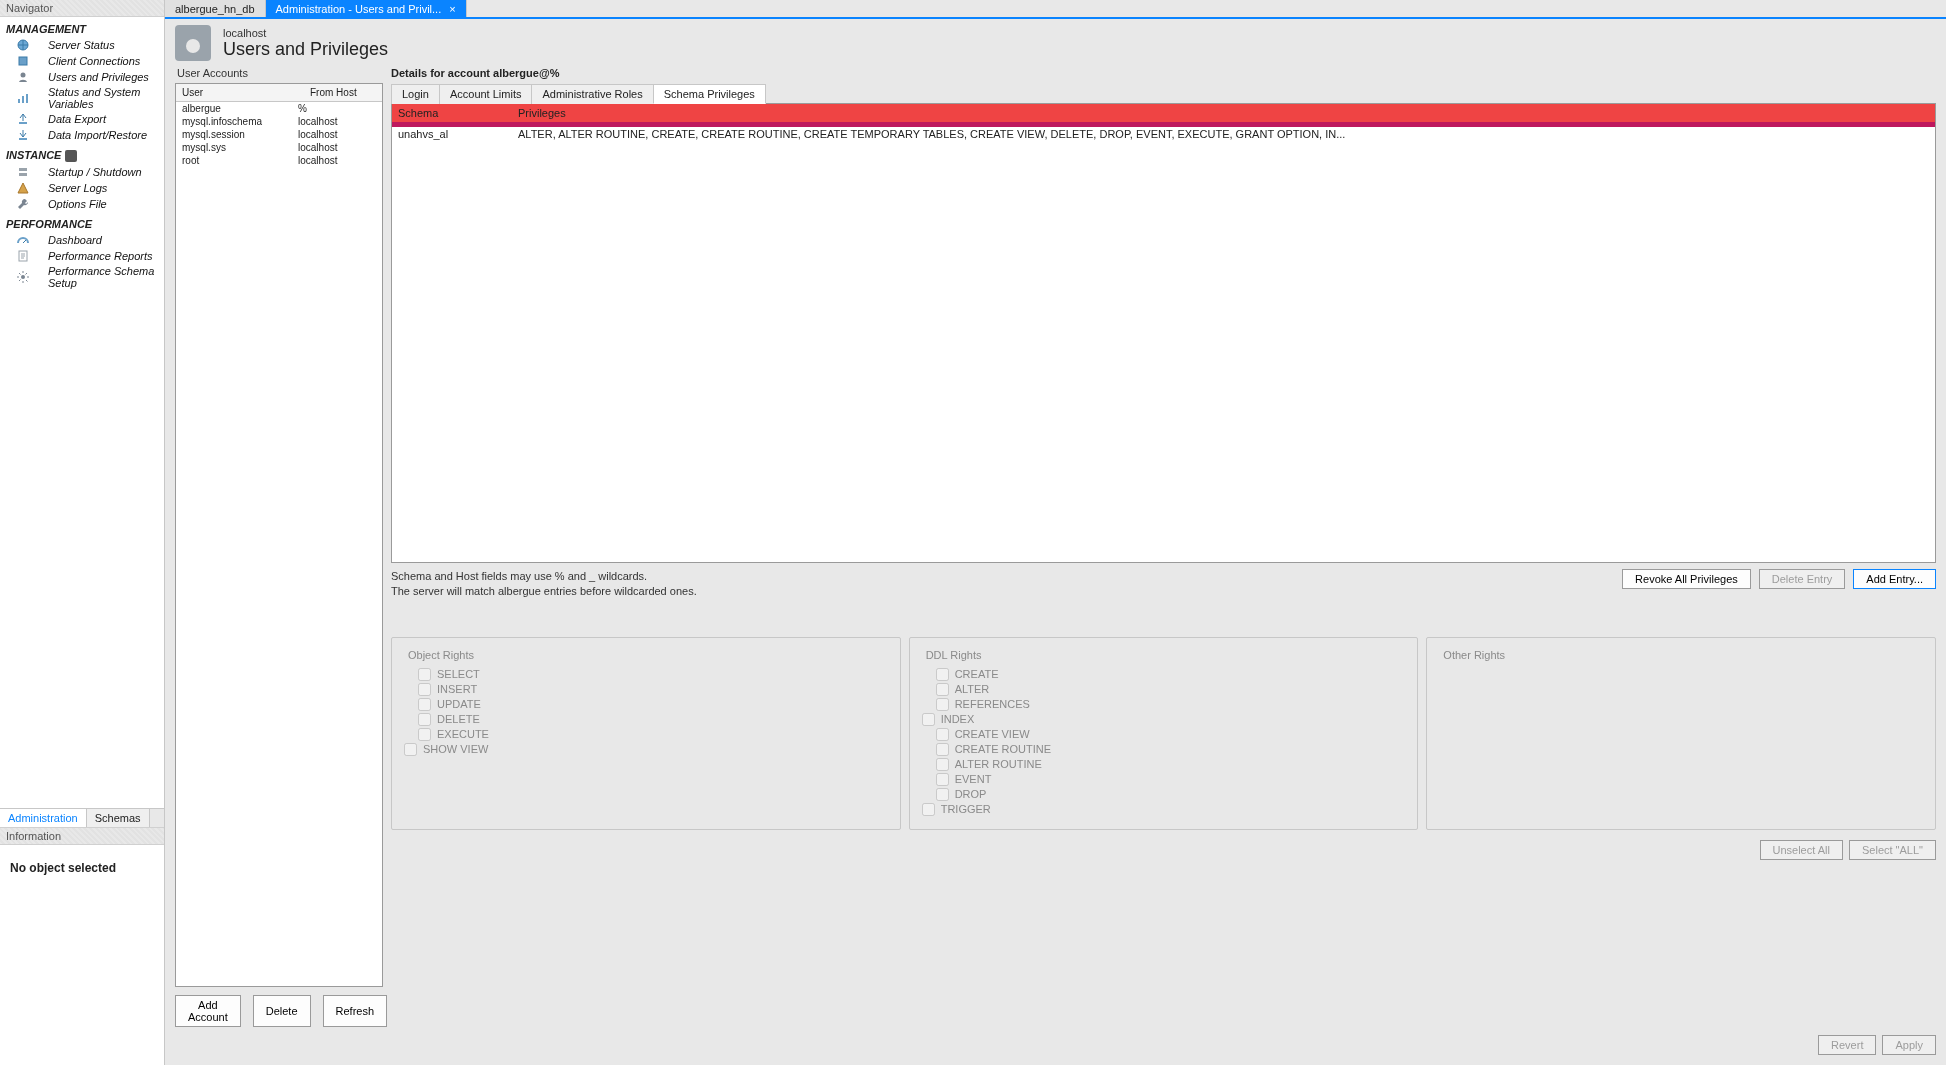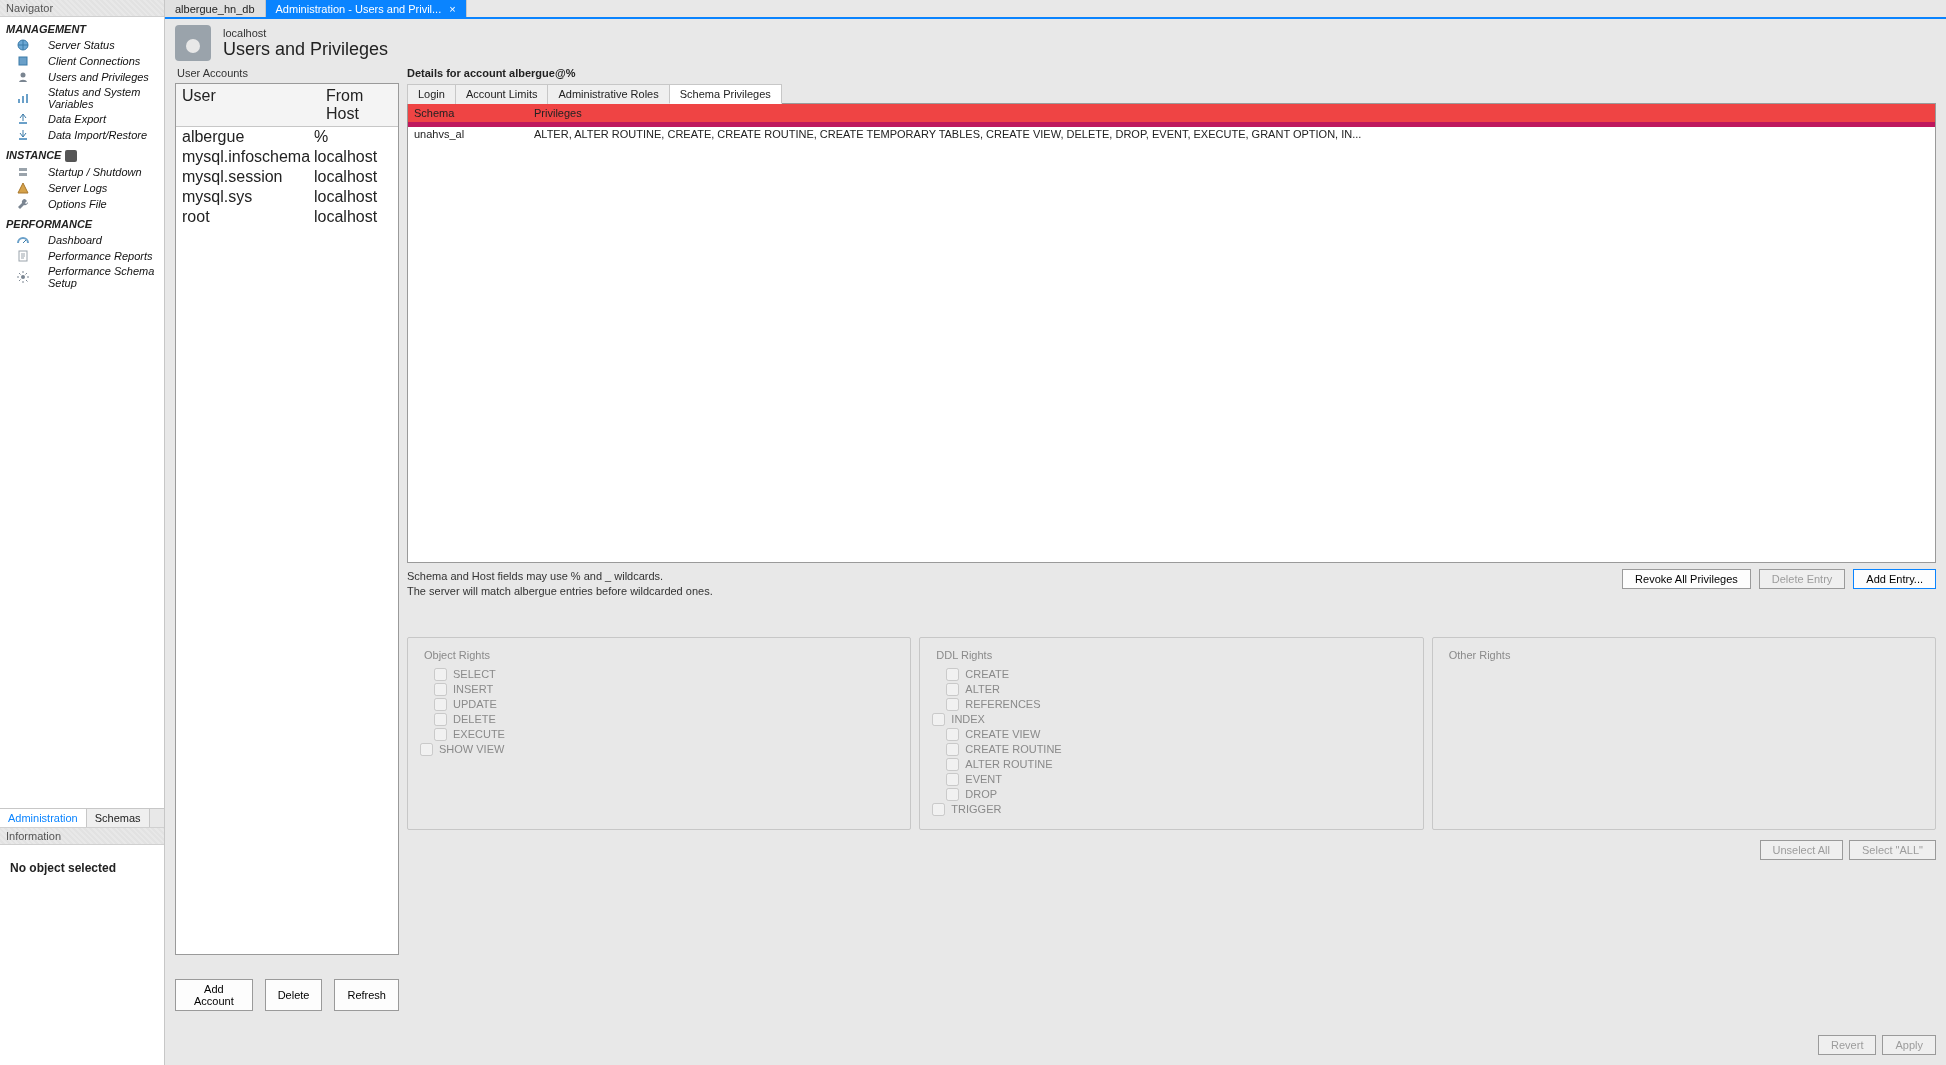--- a/index.html
+++ b/index.html
@@ -24,29 +24,29 @@
   .tabbar { height:19px; display:flex; align-items:stretch; background:#e8e8e8; border-bottom:2px solid #0a84ff;}
   .tabbar .tab { display:flex; align-items:center; padding:0 10px; font-size:11px; border-right:1px solid #c7c7c7; background:#e0e0e0;}
   .tabbar .tab.active { background:#0a84ff; color:#fff;}
   .tabbar .tab .x { margin-left:8px; font-size:11px;}
   .header { display:flex; align-items:center; gap:12px; padding:6px 10px 4px 10px;}
   .avatar { width:36px; height:36px; border-radius:4px; background:#9aa3ab; display:flex; align-items:flex-end; justify-content:center; overflow:hidden;}
   .avatar::before{content:""; width:14px; height:14px; background:#e8e8e8; border-radius:50%; position:relative; top:-8px;}
   .hostline { font-size:11px; color:#333;}
   .pagetitle { font-size:18px; color:#222;}
   .twosplit { display:flex; gap:8px; padding:0 10px;}
-  .listcol { width:224px; display:flex; flex-direction:column;}
+  .listcol { width:208px; display:flex; flex-direction:column;}
   .list-caption { font-size:11px; padding:2px 0 4px 2px; color:#333;}
-  .list-table { border:1px solid #9a9a9a; background:#fff; flex:1; font-size:16px;}
+  .list-table { border:1px solid #9a9a9a; background:#fff; flex:1; font-size:10px;}
   .list-table .thead { display:flex; background:#f4f4f4; border-bottom:1px solid #c7c7c7;}
   .list-table .thead div { padding:3px 6px;}
   .list-table .col-user{ flex:1;} .list-table .col-host{ width:78px;}
   .list-table .row { display:flex; padding:1px 6px;}
   .list-table .row .col-user{flex:1;} .list-table .row .col-host{width:78px;}
-  .list-btns { display:flex; gap:12px; padding:24px 0;}
+  .list-btns { display:flex; gap:12px; padding:8px 0;}
   .btn { background:#fdfdfd; border:1px solid #9a9a9a; padding:3px 12px; font-size:11px; cursor:default;}
   .btn:disabled, .btn.disabled{ color:#9c9c9c; background:#efefef;}
   .btn.primary{ border:1px solid #0a84ff;}
   .detailcol { flex:1; display:flex; flex-direction:column;}
   .details-caption{ font-size:11px; font-weight:700; padding:2px 0 4px 0;}
   .subtabs { display:flex; position:relative; top:1px; z-index:2;}
   .subtabs div{ padding:3px 10px; font-size:11px; background:#efefef; border:1px solid #c7c7c7; border-bottom:none; margin-right:-1px; cursor:default;}
   .subtabs .active{ background:#fff; border-bottom:1px solid #fff;}
   .priv-table{ border:1px solid #9a9a9a; background:#fff; height:460px; font-size:11px; overflow:hidden; }
   .priv-table .thead{ display:flex; background:#ef4444; border-bottom:5px solid #be185d;}

